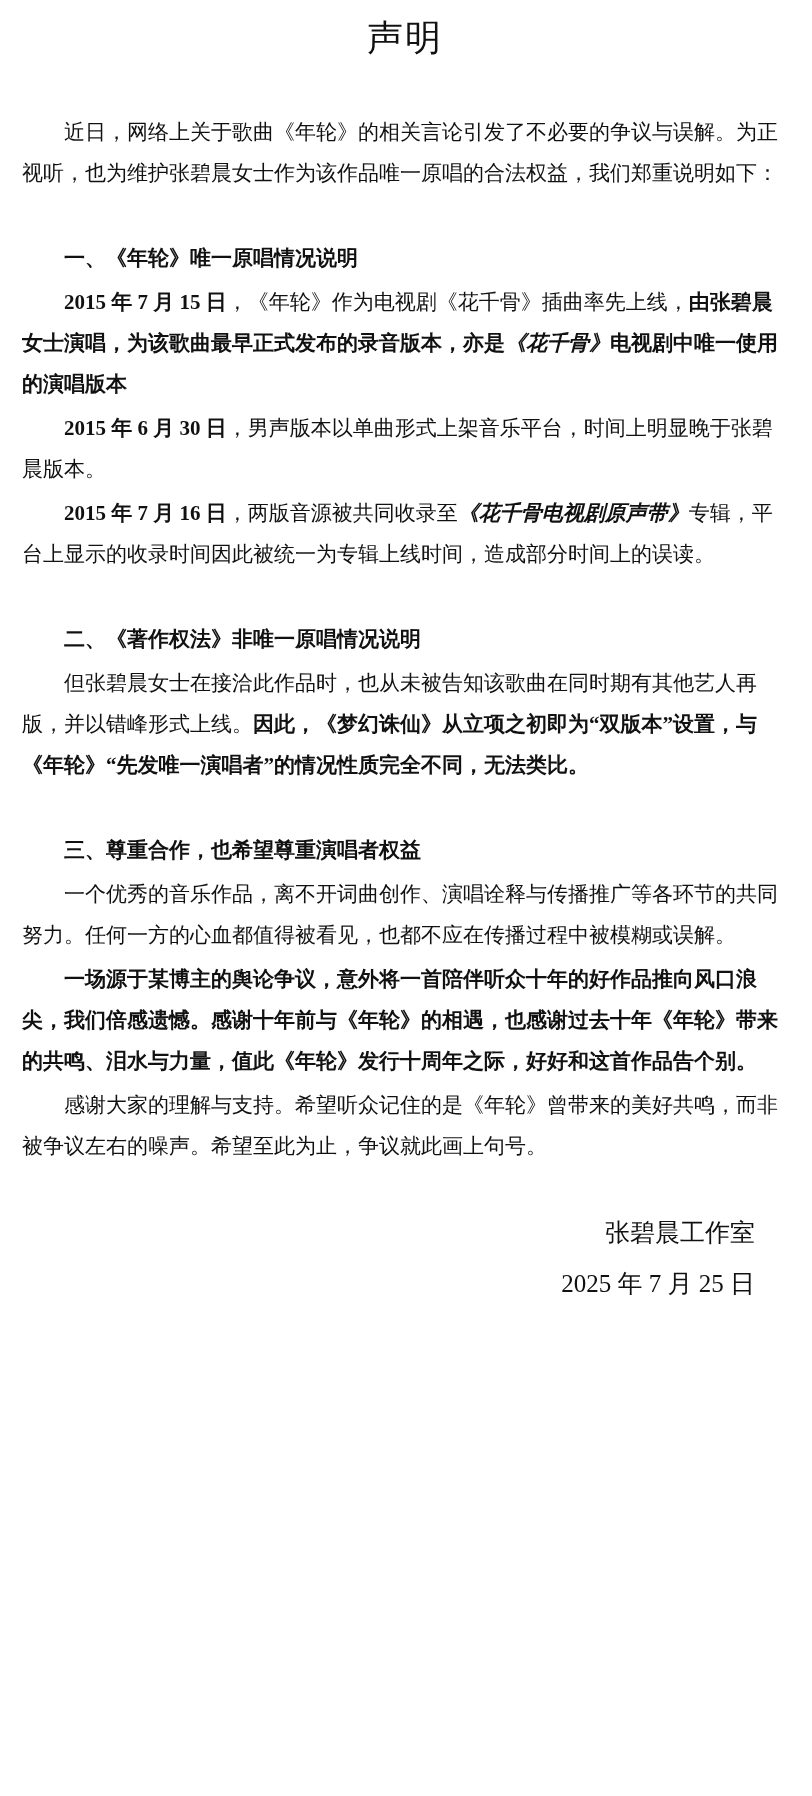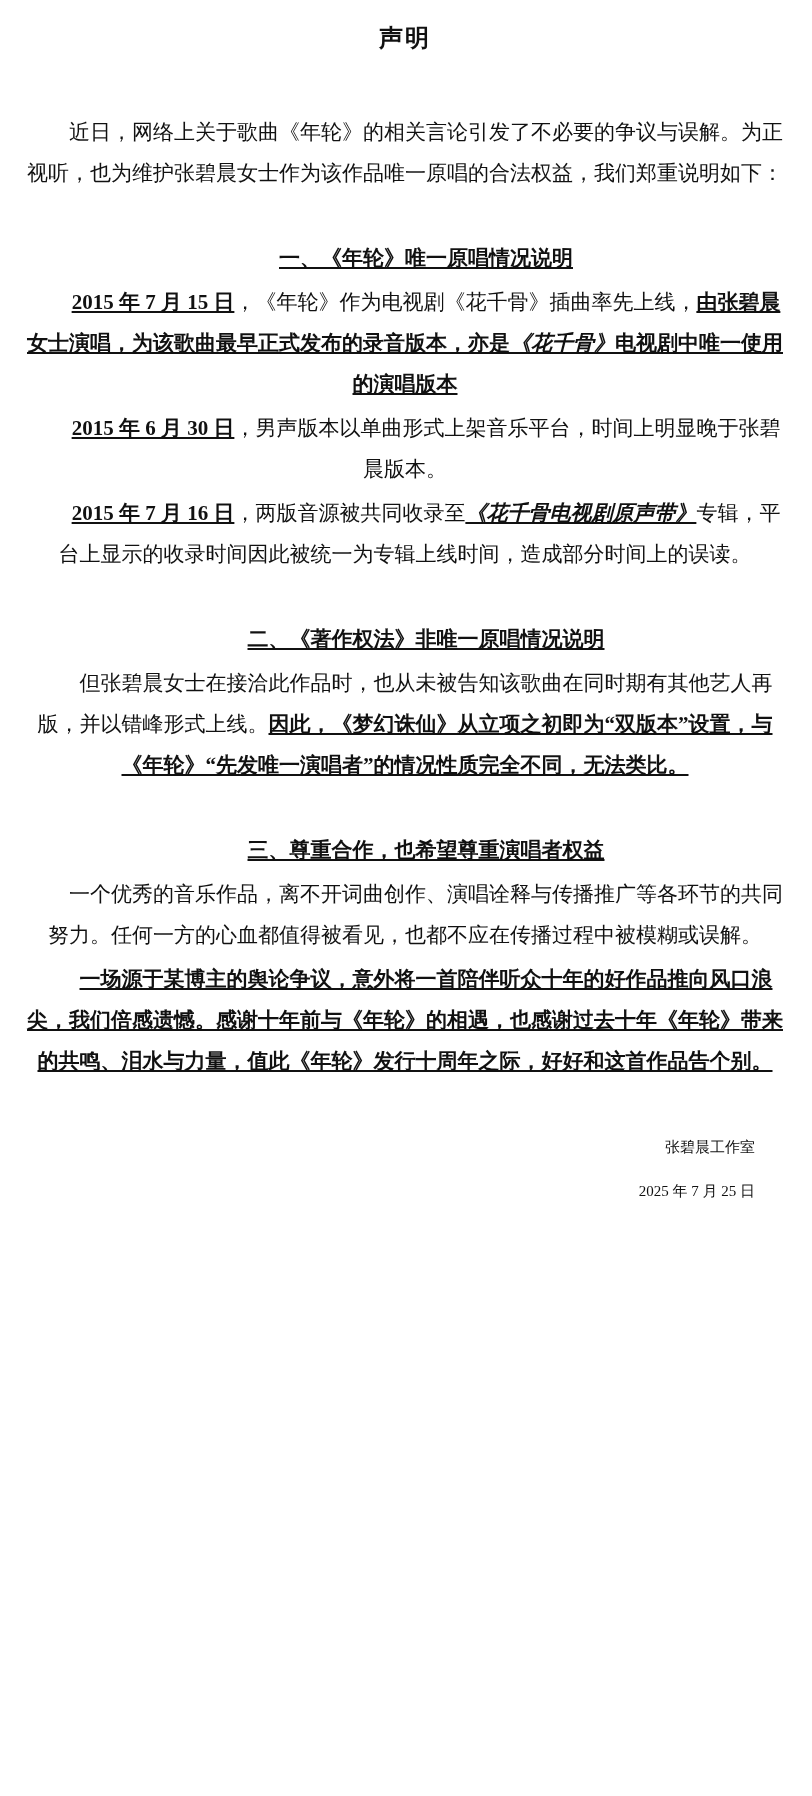--- a/index.html
+++ b/index.html
@@ -11,68 +11,69 @@
     font-family: "Liberation Serif", "DejaVu Serif", serif;
     -webkit-font-smoothing: antialiased;
   }
   .doc {
     box-sizing: border-box;
     width: 812px;
     padding: 18px 24px 30px 22px;
   }
   .doc-title {
     text-align: center;
-    font-size: 24px;
-    font-weight: bold;
+    font-size: 36px;
+    font-weight: normal;
     letter-spacing: 2px;
     line-height: 40px;
     margin: 0 0 54px 0;
   }
   .para, .heading {
     font-size: 21px;
     line-height: 41px;
     margin: 3px 0;
     text-indent: 2em;
-    text-align: center;
+    text-align: left;
     word-break: normal;
   }
   .heading {
     font-weight: bold;
     margin-top: 44px;
   }
-  .b { font-weight: bold; text-decoration: underline; }
+  .b { font-weight: bold; }
   .i { font-style: italic; }
   .sig-block {
     margin-top: 45px;
     text-align: right;
     padding-right: 33px;
   }
   .sig-line {
-    font-size: 15px;
+    font-size: 25px;
     line-height: 41px;
-    margin: 3px 0;
+    margin: 10px 0;
     font-family: Liberation Serif, serif;
   }
 </style>
 </head>
 <body>
 
 <div class="doc">
   <h1 class="doc-title">声明</h1>
 
   <div>
       <p class="para"><span class="">近日，网络上关于歌曲《年轮》的相关言论引发了不必要的争议与误解。为正视听，也为维护张碧晨女士作为该作品唯一原唱的合法权益，我们郑重说明如下：</span></p>
       <p class="heading"><span class="b ">一、《年轮》唯一原唱情况说明</span></p>
       <p class="para"><span class="b ">2015 年 7 月 15 日</span><span class="">，《年轮》作为电视剧《花千骨》插曲率先上线，</span><span class="b ">由张碧晨女士演唱，为该歌曲最早正式发布的录音版本，亦是</span><span class="b i">《花千骨》</span><span class="b ">电视剧中唯一使用的演唱版本</span></p>
       <p class="para"><span class="b ">2015 年 6 月 30 日</span><span class="">，男声版本以单曲形式上架音乐平台，时间上明显晚于张碧晨版本。</span></p>
       <p class="para"><span class="b ">2015 年 7 月 16 日</span><span class="">，两版音源被共同收录至</span><span class="b i">《花千骨电视剧原声带》</span><span class="">专辑，平台上显示的收录时间因此被统一为专辑上线时间，造成部分时间上的误读。</span></p>
       <p class="heading"><span class="b ">二、《著作权法》非唯一原唱情况说明</span></p>
       <p class="para"><span class="">但张碧晨女士在接洽此作品时，也从未被告知该歌曲在同时期有其他艺人再版，并以错峰形式上线。</span><span class="b ">因此，《梦幻诛仙》从立项之初即为“双版本”设置，与《年轮》“先发唯一演唱者”的情况性质完全不同，无法类比。</span></p>
       <p class="heading"><span class="b ">三、尊重合作，也希望尊重演唱者权益</span></p>
       <p class="para"><span class="">一个优秀的音乐作品，离不开词曲创作、演唱诠释与传播推广等各环节的共同努力。任何一方的心血都值得被看见，也都不应在传播过程中被模糊或误解。</span></p>
       <p class="para"><span class="b ">一场源于某博主的舆论争议，意外将一首陪伴听众十年的好作品推向风口浪尖，我们倍感遗憾。感谢十年前与《年轮》的相遇，也感谢过去十年《年轮》带来的共鸣、泪水与力量，值此《年轮》发行十周年之际，好好和这首作品告个别。</span></p>
+      <p class="para"><span class="">感谢大家的理解与支持。希望听众记住的是《年轮》曾带来的美好共鸣，而非被争议左右的噪声。希望至此为止，争议就此画上句号。</span></p>
     </div>
 
   <div class="sig-block">
     <div class="sig-line">张碧晨工作室</div>
     <div class="sig-line">2025 年 7 月 25 日</div>
   </div>
 </div>
 
 </body></html>

